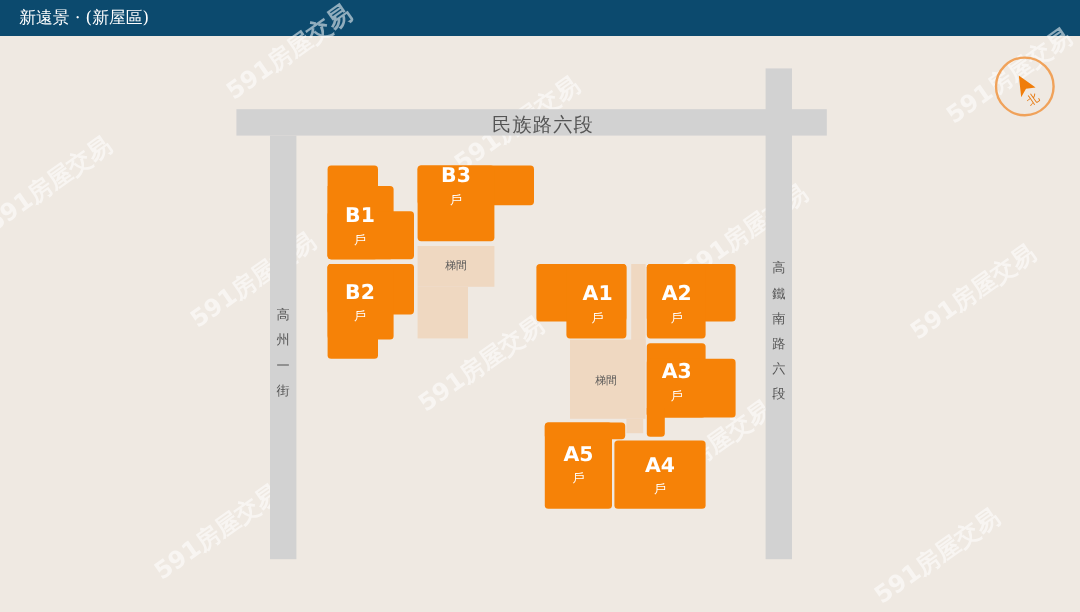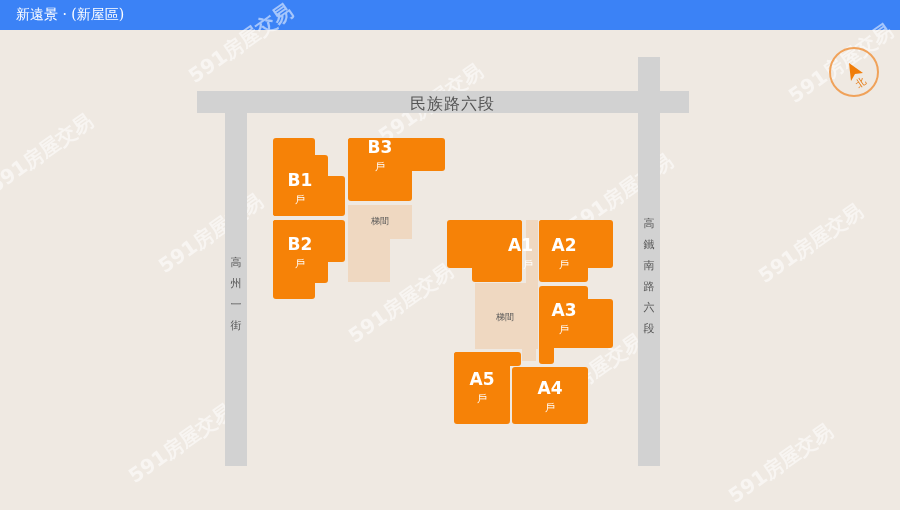--- a/index.html
+++ b/index.html
@@ -1,17 +1,17 @@
 <!DOCTYPE html>
 <html><head>
 <meta charset="utf-8">
 <style>
   html, body { margin:0; padding:0; }
   body { width:900px; height:510px; position:relative; overflow:hidden; background:#efe9e2; font-family:"DejaVu Sans","Liberation Sans",sans-serif; }
-  .header { position:absolute; left:0; top:0; width:900px; height:30px; background:#3b82f6; }
+  .header { position:absolute; left:0; top:0; width:900px; height:30px; background:#0c4a6e; }
   .header .title { position:absolute; left:16px; top:6px; font-size:14px; color:#fff; font-family:"DejaVu Serif","Liberation Serif",serif; }
   .header .brand { position:absolute; right:32px; top:9px; font-size:10px; color:#fff; font-family:"Liberation Serif","DejaVu Serif",serif; font-weight:bold; }
   .road { position:absolute; background:#d2d2d2; }
   .road-label { position:absolute; font-size:16px; color:#555; letter-spacing:1px; }
   .vlabel { position:absolute; font-size:11px; color:#555; width:14px; line-height:21px; text-align:center; word-break:break-all; }
   .unit { position:absolute; background:#f68207; border-radius:3px; }
   .stair { position:absolute; background:#efd8c1; }
   .ulabel { position:absolute; color:#fff; text-align:center; width:70px; }
   .ulabel .code { display:block; font-size:17px; font-weight:bold; font-family:"DejaVu Sans",sans-serif; }
   .ulabel .sub { display:block; font-size:10px; margin-top:3px; }
@@ -81,21 +81,21 @@
   <div class="unit" style="left:348px;top:138px;width:64px;height:63px;"></div>
   <div class="ulabel" style="left:345px;top:137px;">
     <span class="code">B3</span>
     <span class="sub">戶</span>
   </div>
 </div>
 
 <div>
   <div class="unit" style="left:447px;top:220px;width:75px;height:48px;"></div>
   <div class="unit" style="left:472px;top:220px;width:50px;height:62px;"></div>
-  <div class="ulabel" style="left:463px;top:235px;text-align:right;">
+  <div class="ulabel" style="left:463px;top:235px;">
     <span class="code">A1</span>
     <span class="sub">戶</span>
   </div>
 </div>
 
 <div>
   <div class="unit" style="left:539px;top:220px;width:74px;height:48px;"></div>
   <div class="unit" style="left:539px;top:220px;width:49px;height:62px;"></div>
   <div class="ulabel" style="left:529px;top:235px;">
     <span class="code">A2</span>

